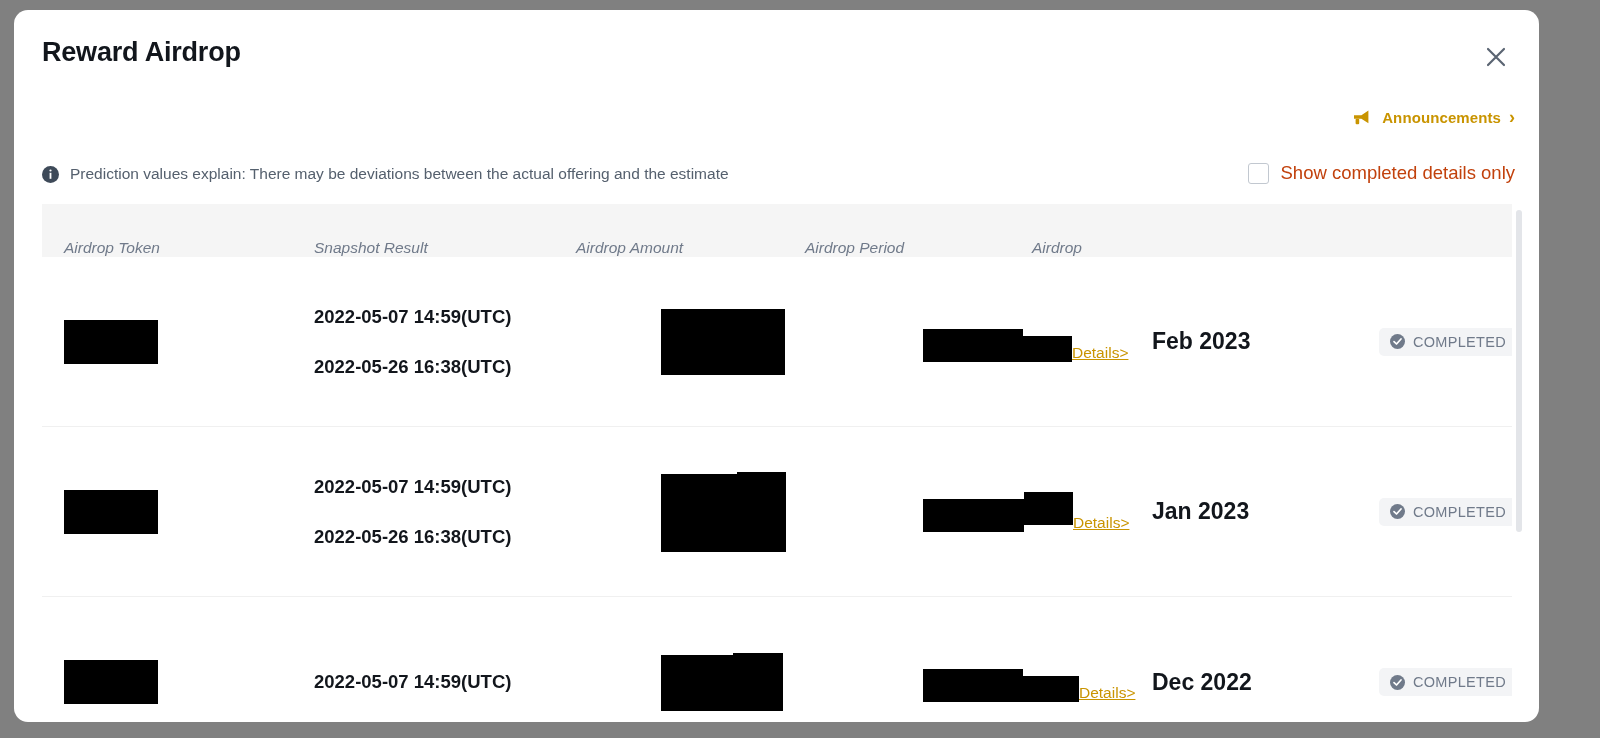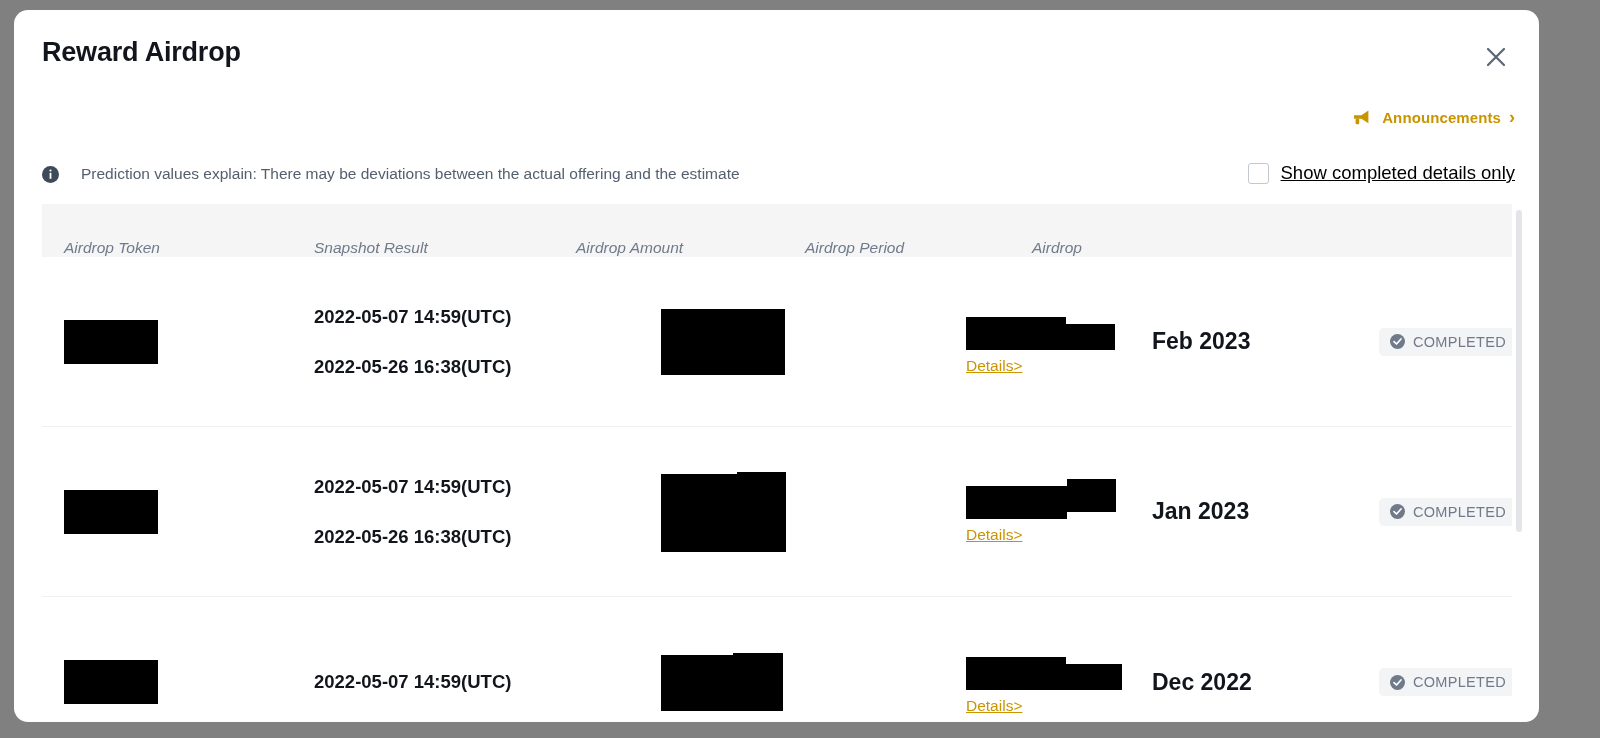--- a/index.html
+++ b/index.html
@@ -97,21 +97,21 @@
     width: 100%;
     height: 32px;
   }
 
   .info-note {
     position: absolute;
     left: 28px;
     top: 0;
     display: flex;
     align-items: flex-end;
-    gap: 22px;
+    gap: 11px;
   }
   .info-icon {
     width: 17px;
     height: 17px;
     flex: 0 0 auto;
     display: block;
   }
   .info-text {
     font-size: 15.5px;
     color: #55606E;
@@ -131,23 +131,22 @@
   .checkbox-box {
     width: 21px;
     height: 21px;
     border: 1.6px solid #C2C8D0;
     border-radius: 3px;
     background: #fff;
     flex: 0 0 auto;
   }
   .checkbox-label {
     font-size: 18.5px;
-    color: #000000;
-    white-space: nowrap;
-    text-decoration: underline;
+    color: #c2410c;
+    white-space: nowrap;
   }
 
   
   .table-area {
     position: absolute;
     left: 28px;
     top: 194px;
     width: 1470px;
     height: 518px;
     overflow: hidden;
@@ -189,21 +188,21 @@
     background: #000000;
     display: block;
   }
 
   .token-redact   { width: 94px; height: 44px; }
 
   .result-stack { display: flex; align-items: flex-start; }
   .result-a { display: block; background: #000; }
   .result-b { display: block; background: #000; }
 
-  .amount-stack { display: flex; flex-direction: column; align-items: flex-start; margin-left: 43px; }
+  .amount-stack { display: flex; flex-direction: row; align-items: flex-end; }
   .amount-redact-wrap { display: flex; align-items: flex-start; }
   .amount-a { display: block; background: #000; }
   .amount-b { display: block; background: #000; }
 
   .details-link {
     margin-top: 7px;
     font-size: 15.5px;
     color: #C99400;
     text-decoration: underline;
     cursor: pointer;

